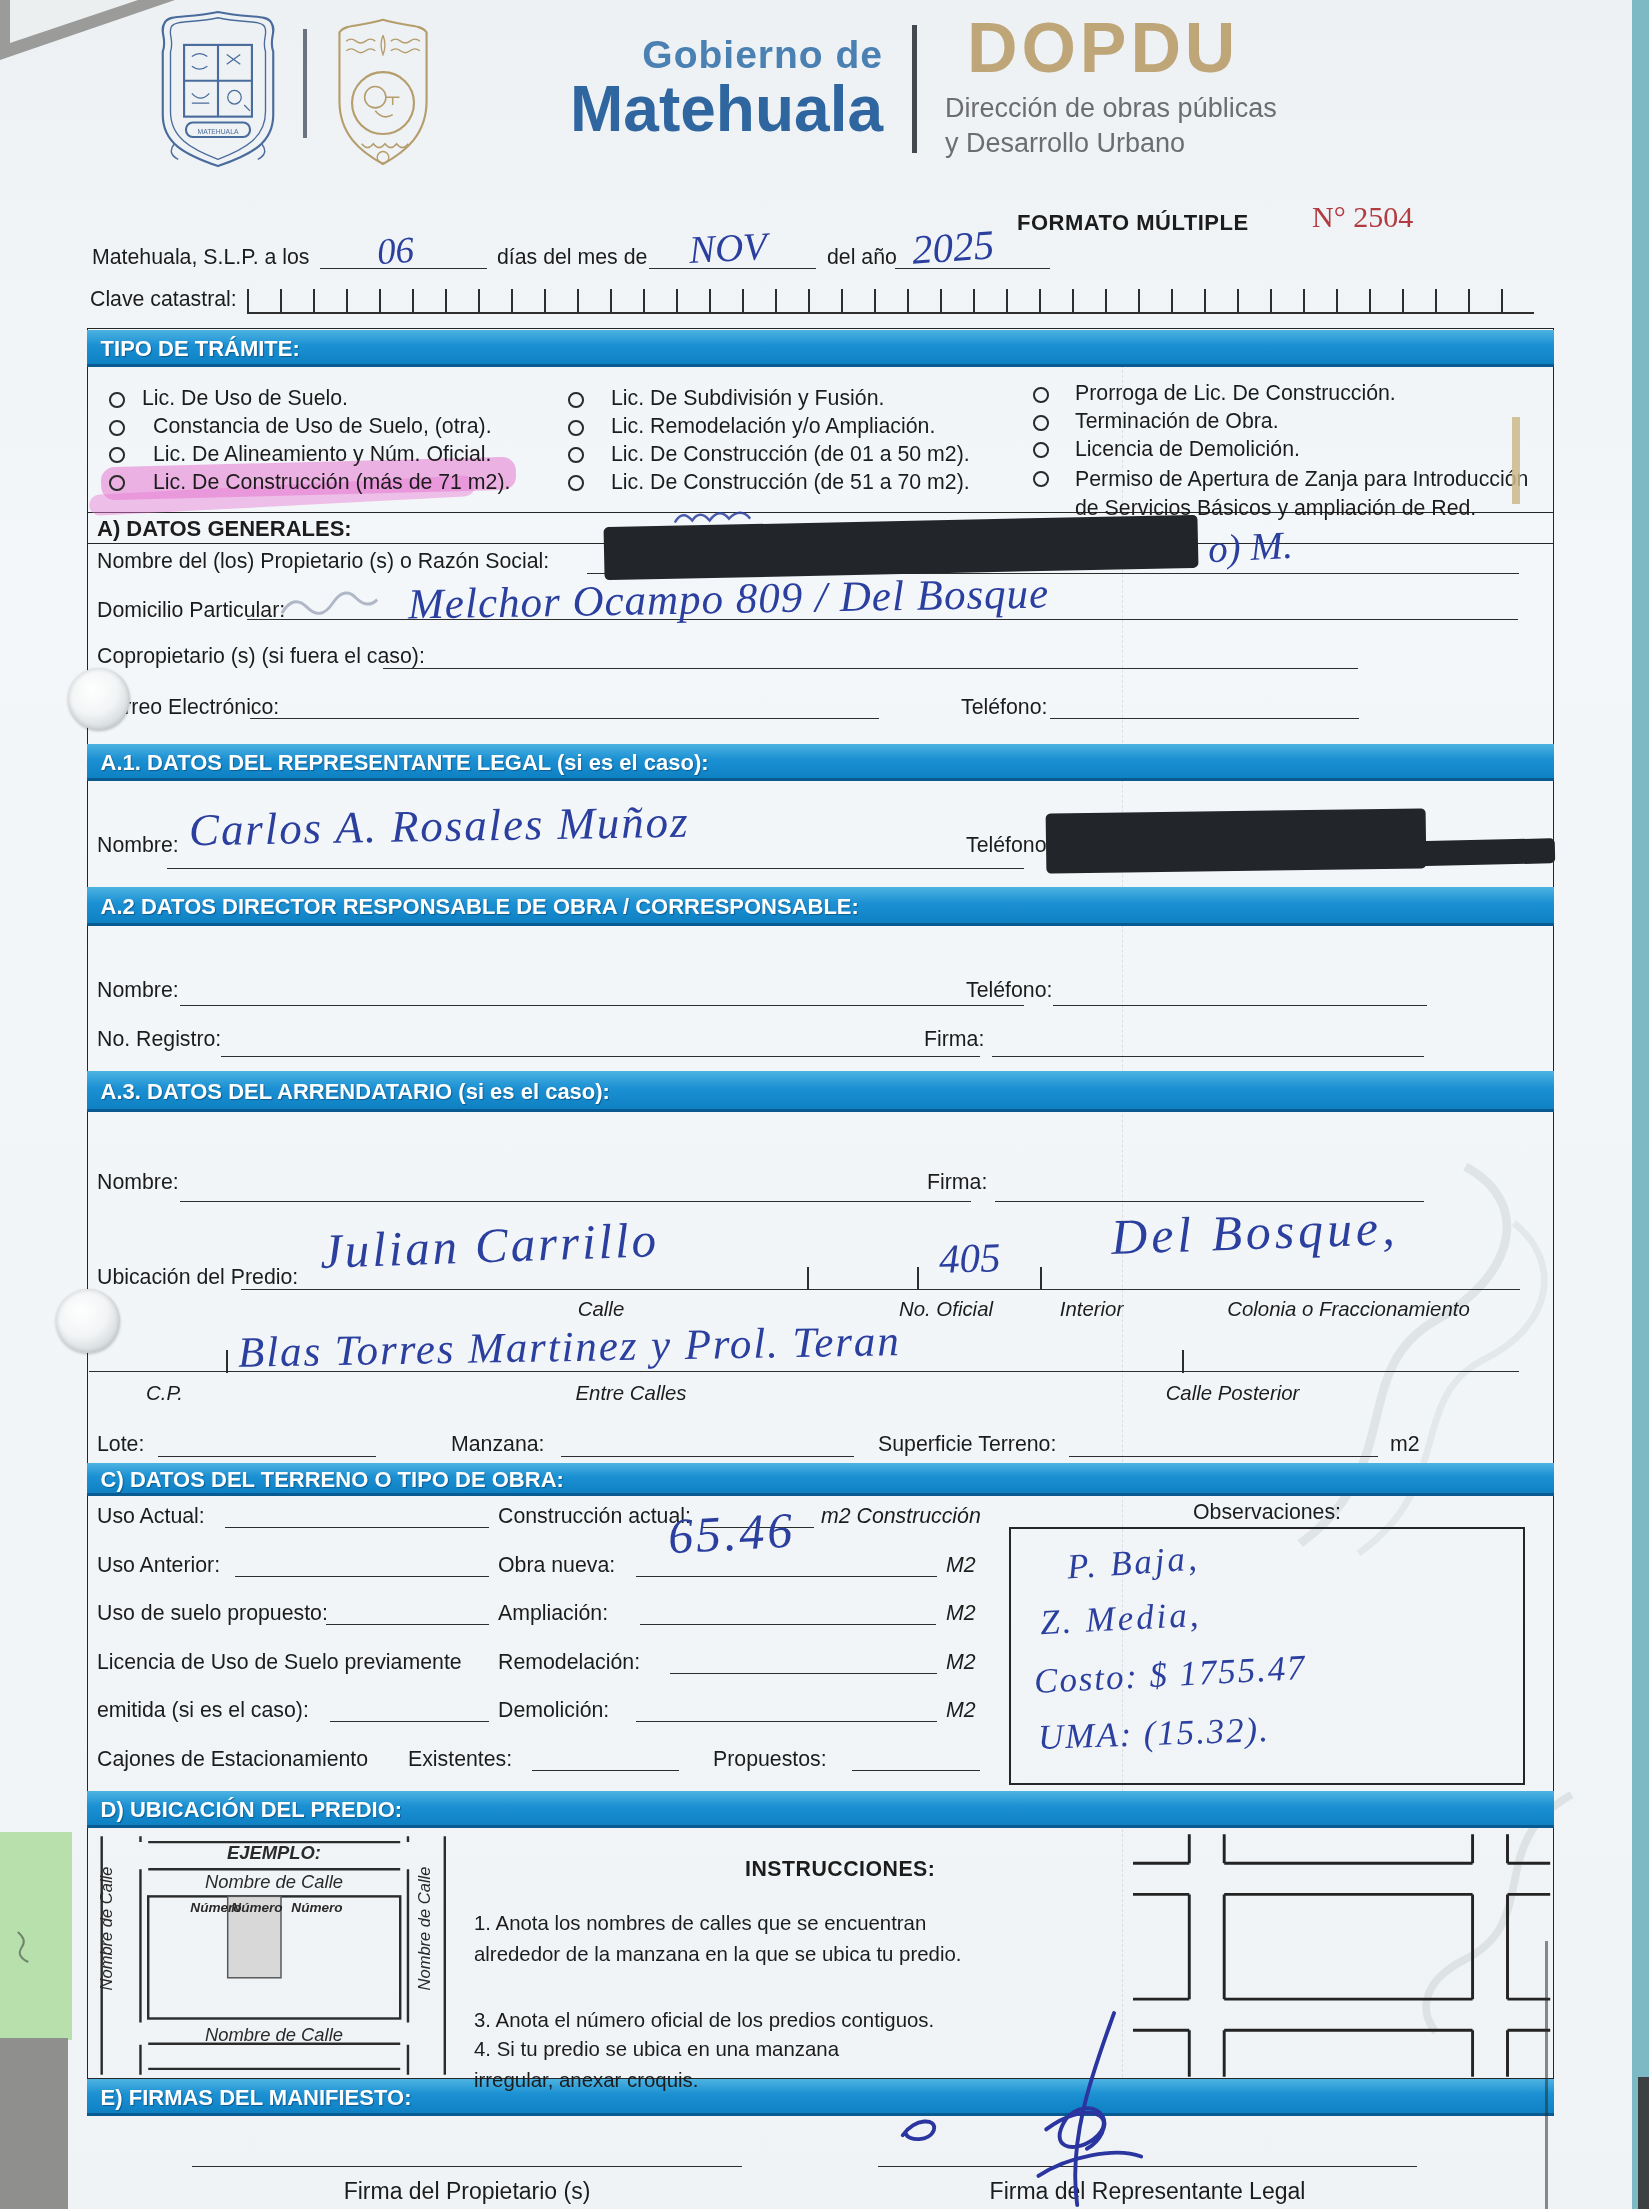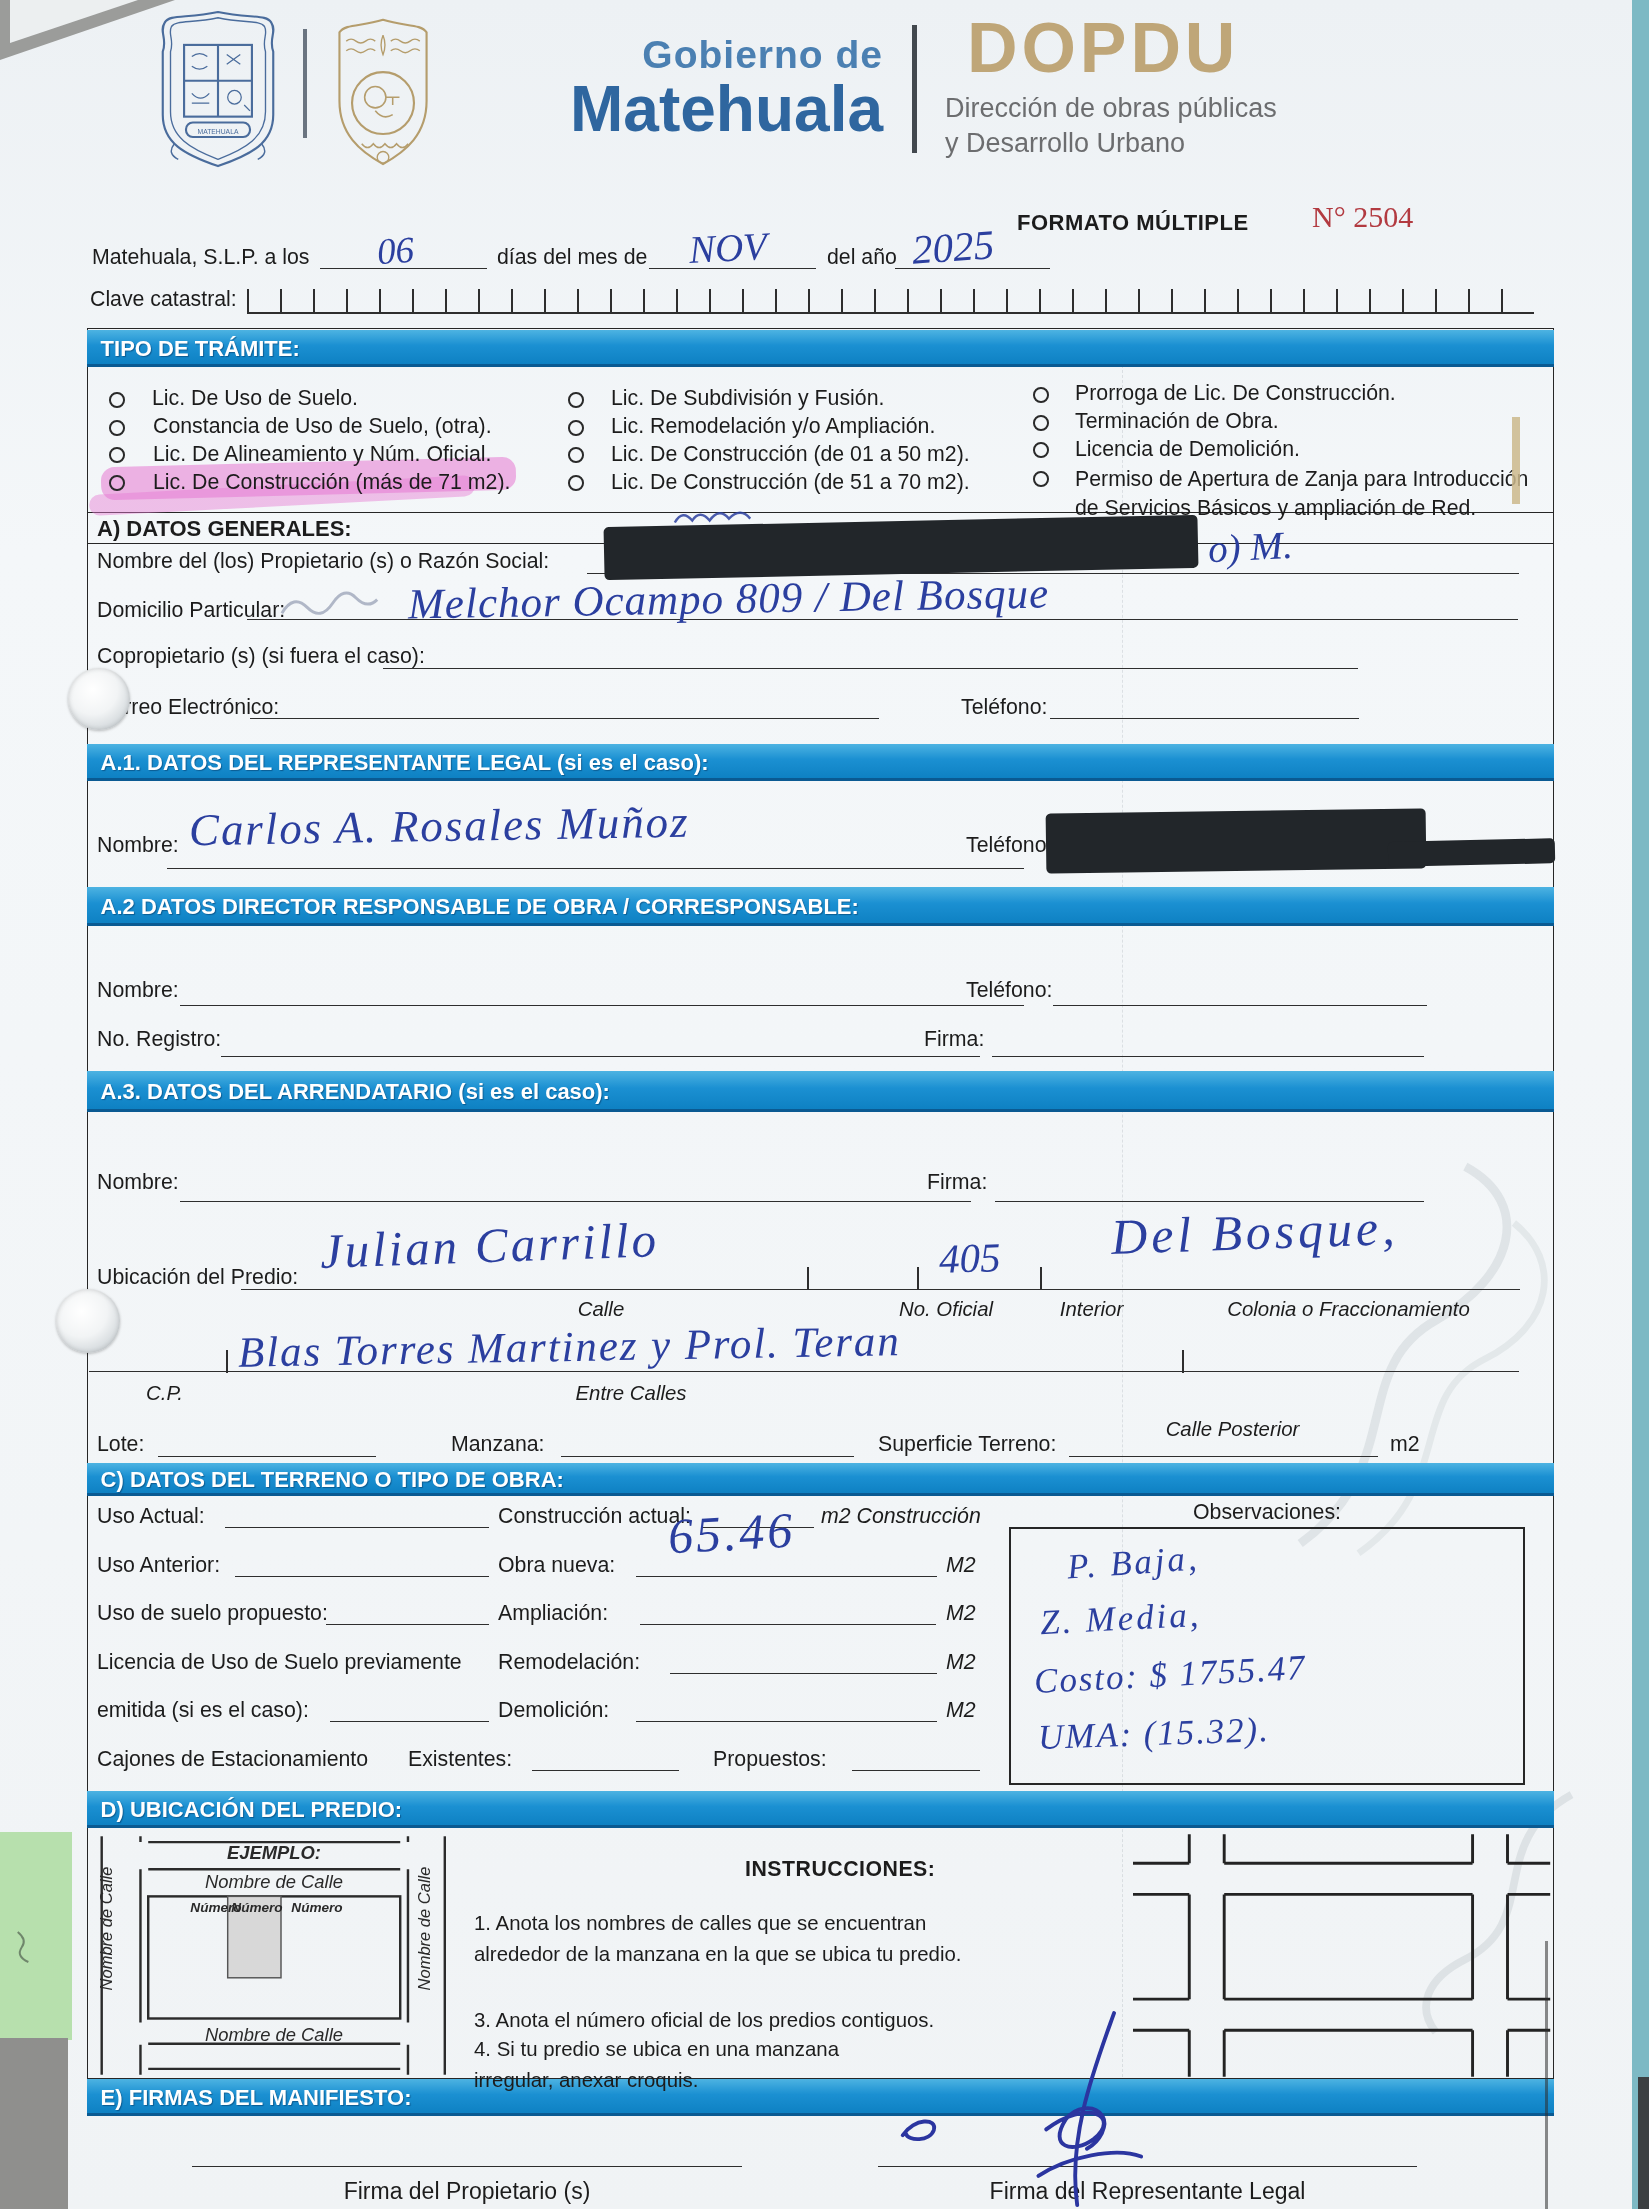--- a/index.html
+++ b/index.html
@@ -115,21 +115,21 @@
   <div class="frame" style="left:87px;top:328px;width:1467px;height:1751px;"></div>
 
   <div class="bar" style="top:330px;height:37px;line-height:37px;">
     <span>TIPO DE TRÁMITE:</span>
   </div>
 
   <div class="hl" style="left:101px;top:462px;width:415px;height:33px;transform:rotate(-1.5deg);"></div>
   <div class="hl" style="left:89px;top:485px;width:386px;height:21.3px;transform:rotate(-3deg);opacity:.45;"></div>
 
   <div class="rad" style="left:109px;top:392px;"></div>
-  <div class="lbl" style="left:152px;top:386px;">Lic. De Uso de Suelo.</div>
+  <div class="lbl" style="left:142px;top:386px;">Lic. De Uso de Suelo.</div>
   <div class="rad" style="left:109px;top:420px;"></div>
   <div class="lbl" style="left:153px;top:414px;">Constancia de Uso de Suelo, (otra).</div>
   <div class="rad" style="left:109px;top:447px;"></div>
   <div class="lbl" style="left:153px;top:442px;">Lic. De Alineamiento y Núm. Oficial.</div>
   <div class="rad" style="left:109px;top:475px;"></div>
   <div class="lbl" style="left:153px;top:470px;">Lic. De Construcción (más de 71 m2).</div>
 
   <div class="rad" style="left:568px;top:392px;"></div>
   <div class="lbl" style="left:611px;top:386px;">Lic. De Subdivisión y Fusión.</div>
   <div class="rad" style="left:568px;top:420px;"></div>
@@ -219,21 +219,21 @@
   <div class="lbl it" style="left:878px;top:1298px;width:136px;text-align:center;font-size:20.4px;">No. Oficial</div>
   <div class="lbl it" style="left:1038px;top:1298px;width:107px;text-align:center;font-size:20.4px;">Interior</div>
   <div class="lbl it" style="left:1203px;top:1298px;width:291px;text-align:center;font-size:20.4px;">Colonia o Fraccionamiento</div>
 
   <div class="hw" style="left:238px;top:1322px;font-size:43px;transform:rotate(-1deg);letter-spacing:1.9px;">Blas Torres Martinez  y  Prol. Teran</div>
   <div class="ul" style="left:89px;top:1371px;width:1430px;"></div>
   <div class="abs" style="left:226px;top:1350px;width:1.9px;height:23px;background:#2e2e2e;z-index:3;"></div>
   <div class="abs" style="left:1182px;top:1350px;width:1.9px;height:23px;background:#2e2e2e;z-index:3;"></div>
   <div class="lbl it" style="left:146px;top:1382px;font-size:20.4px;">C.P.</div>
   <div class="lbl it" style="left:534px;top:1382px;width:194px;text-align:center;font-size:20.4px;">Entre Calles</div>
-  <div class="lbl it" style="left:1126px;top:1382px;width:213px;text-align:center;font-size:20.4px;margin-top:36px;">Calle Posterior</div>
+  <div class="lbl it" style="left:1126px;top:1382px;width:213px;text-align:center;font-size:20.4px;">Calle Posterior</div>
 
   <div class="lbl" style="left:97px;top:1432px;">Lote:</div>
   <div class="ul" style="left:158px;top:1456px;width:218px;"></div>
   <div class="lbl" style="left:451px;top:1432px;">Manzana:</div>
   <div class="ul" style="left:561px;top:1456px;width:293px;"></div>
   <div class="lbl" style="left:878px;top:1432px;">Superficie Terreno:</div>
   <div class="ul" style="left:1069px;top:1456px;width:309px;"></div>
   <div class="lbl" style="left:1390px;top:1432px;">m2</div>
 
   <div class="bar" style="top:1463px;height:33px;line-height:33px;">

